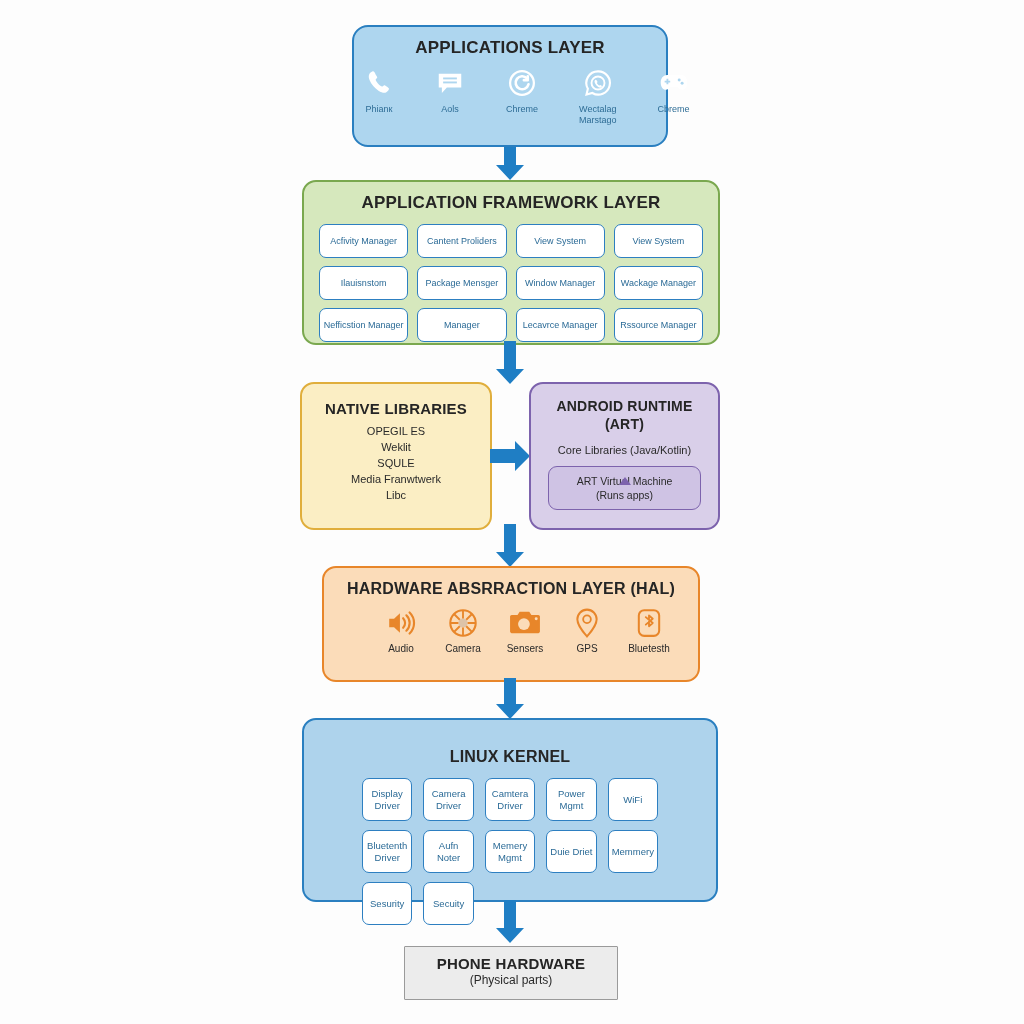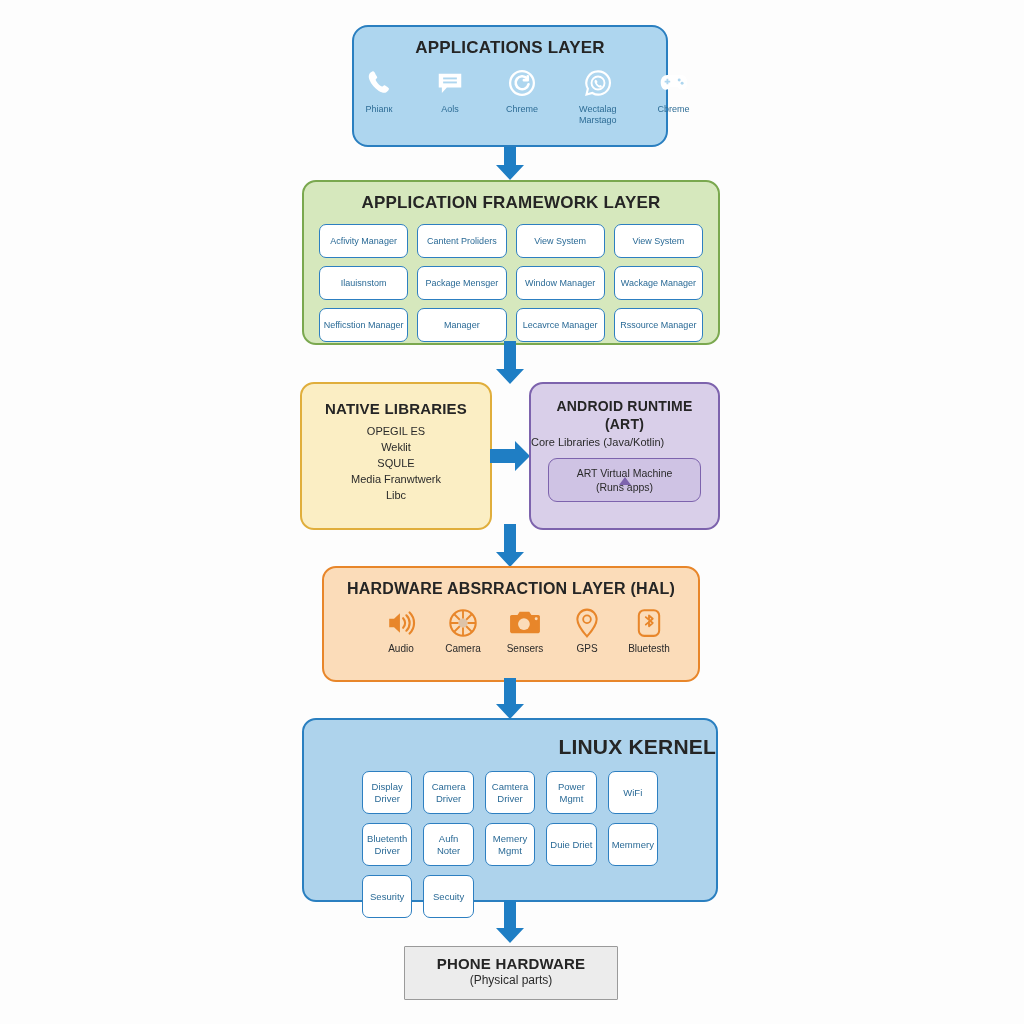--- a/index.html
+++ b/index.html
@@ -120,24 +120,24 @@
     left: 529px; top: 382px; width: 191px; height: 148px;
     background: #d9cfe9;
     border-color: #7d63ad;
   }
   #art-layer .layer-title {
     font-size: 14px;
     margin-top: 13px;
     line-height: 18px;
   }
   .art-core {
-    text-align: left;
+    text-align: center;
     font-size: 11px;
     color: #2a2a2a;
-    margin-top: 3px;
+    margin-top: 11px;
   }
   .art-vm {
     margin: 10px 17px 0 17px;
     background: #cfc3e4;
     border: 1.5px solid #7d63ad;
     border-radius: 9px;
     text-align: center;
     font-size: 10.5px;
     color: #2a2a2a;
     padding: 7px 2px;
@@ -182,23 +182,22 @@
     margin-top: 4px;
   }
 
   
   #kernel-layer {
     left: 302px; top: 718px; width: 416px; height: 184px;
     background: #aed3ec;
     border-color: #2a7fc0;
   }
   #kernel-layer .layer-title {
-    font-size: 21px;
-    margin-top: 15px;
-    text-align: right;
+    font-size: 16px;
+    margin-top: 28px;
   }
   .k-grid {
     display: grid;
     grid-template-columns: repeat(5, 1fr);
     gap: 9px 11px;
     padding: 12px 58px 0 58px;
   }
   .k-cell {
     background: #ffffff;
     border: 1.5px solid #2d7fc1;

